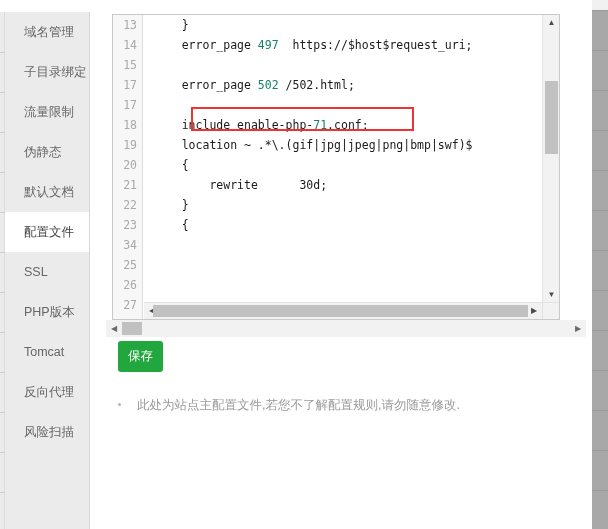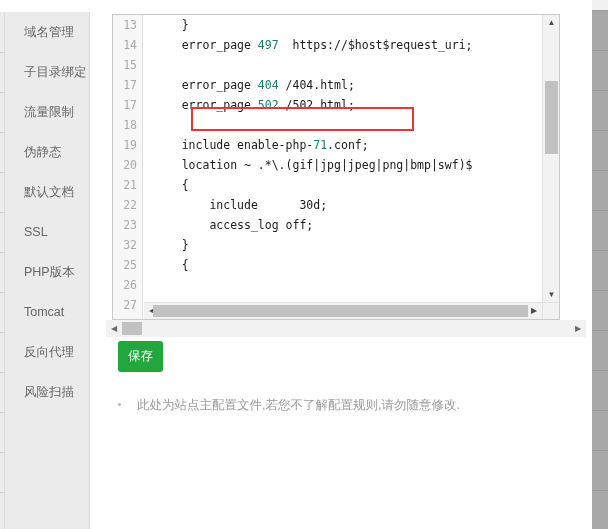--- a/index.html
+++ b/index.html
@@ -360,20 +360,21 @@
         <div class="tick" style="top: 440px;"></div>
         <div class="tick" style="top: 480px;"></div>
         <div class="tick" style="top: 520px;"></div>
       </div>
     <div class="sidebar-list" id="sidebar-list">
         <div class="sidebar-item">域名管理</div>
         <div class="sidebar-item">子目录绑定</div>
         <div class="sidebar-item">流量限制</div>
         <div class="sidebar-item">伪静态</div>
         <div class="sidebar-item">默认文档</div>
+        <div class="sidebar-item active">配置文件</div>
         <div class="sidebar-item">SSL</div>
         <div class="sidebar-item">PHP版本</div>
         <div class="sidebar-item">Tomcat</div>
         <div class="sidebar-item">反向代理</div>
         <div class="sidebar-item">风险扫描</div>
       </div>
   </nav>
 
   <section class="main">
 
@@ -385,40 +386,38 @@
             <div class="ln">14</div>
             <div class="ln">15</div>
             <div class="ln">17</div>
             <div class="ln">17</div>
             <div class="ln">18</div>
             <div class="ln">19</div>
             <div class="ln">20</div>
             <div class="ln">21</div>
             <div class="ln">22</div>
             <div class="ln">23</div>
-            <div class="ln">32</div>
+            <div class="ln">34</div>
             <div class="ln">25</div>
             <div class="ln">26</div>
             <div class="ln">27</div>
             <div class="ln">28</div>
           </div>
 
         <div class="code" id="code-area">
           <div class="redbox"></div>
         <div class="cl">    }</div>
             <div class="cl">    error_page <span class="num">497</span>  https://$host$request_uri;</div>
             <div class="cl"></div>
-            <div class="cl">    error_page <span class="num">404</span> /404.html;</div>
             <div class="cl">    error_page <span class="num">502</span> /502.html;</div>
             <div class="cl"></div>
             <div class="cl">    include enable-php-<span class="num">71</span>.conf;</div>
             <div class="cl">    location ~ .*\.(gif|jpg|jpeg|png|bmp|swf)$</div>
             <div class="cl">    {</div>
-            <div class="cl">        include      30d;</div>
-            <div class="cl">        access_log off;</div>
+            <div class="cl">        rewrite      30d;</div>
             <div class="cl">    }</div>
             <div class="cl">    {</div>
           </div>
 
         <div class="vscroll">
           <div class="arrow up">▲</div>
           <div class="thumb"></div>
           <div class="arrow down">▼</div>
         </div>
 

